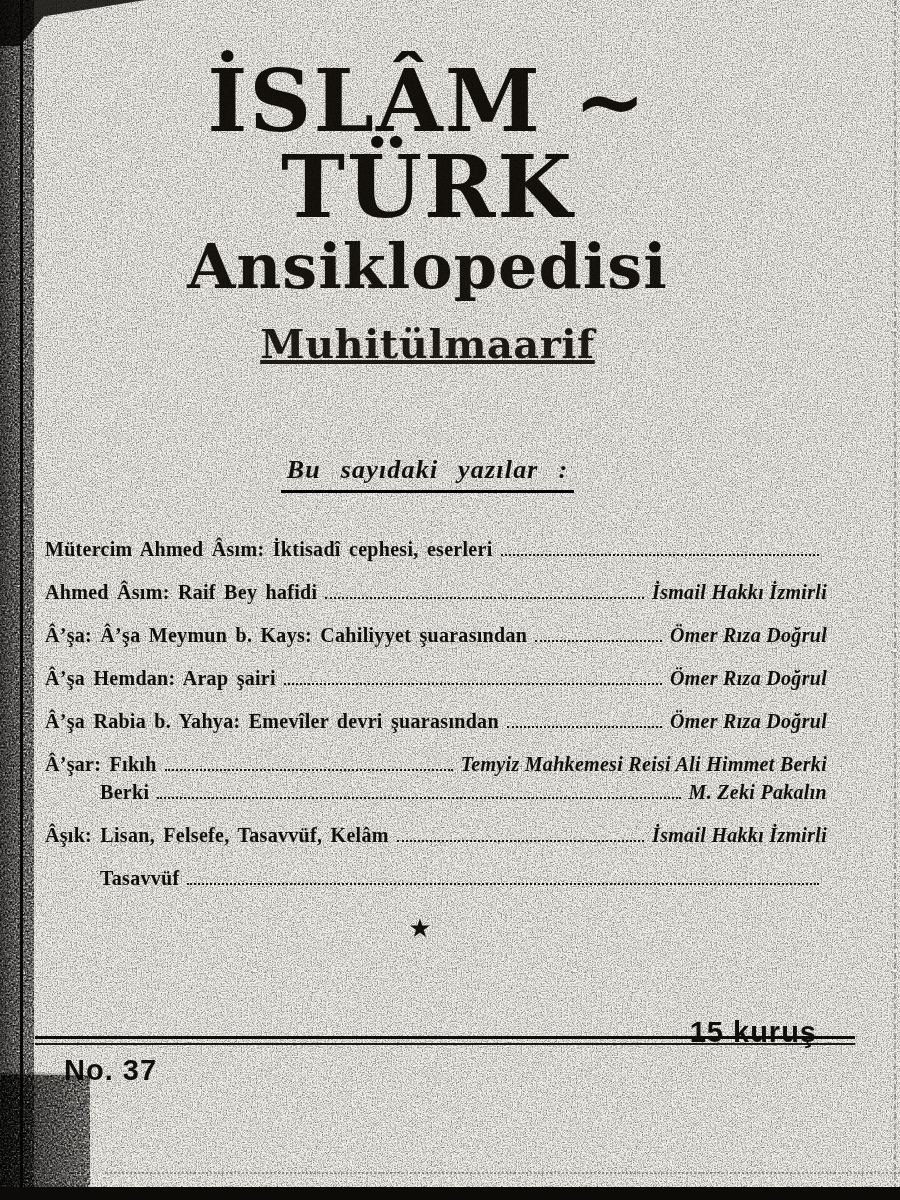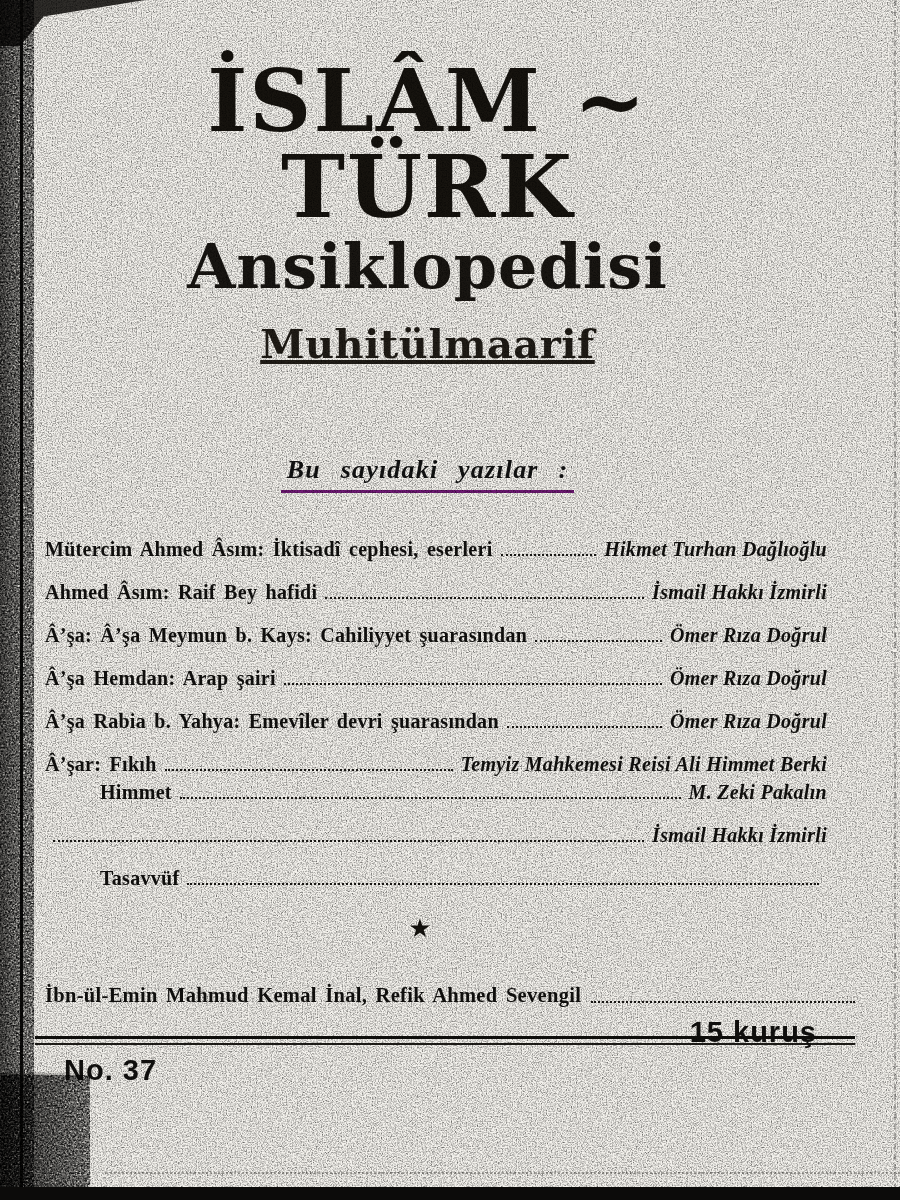--- a/index.html
+++ b/index.html
@@ -25,21 +25,21 @@
   .content{position:absolute;left:45px;top:0;width:810px;z-index:2;}
 
   .masthead{text-align:center;padding-right:45px;}
   .masthead h1{margin:58px 0 0;font:700 86px/1 "DejaVu Serif", serif;letter-spacing:2px;color:#17140f;}
   .masthead h2{margin:6px 0 0;font:700 62px/1 "DejaVu Serif", serif;letter-spacing:1px;color:#1a1713;}
   .masthead h3{margin:26px 0 0;font:700 40px/1 "DejaVu Serif", serif;letter-spacing:.5px;color:#221e18;text-decoration:underline;}
 
   .toc-heading{margin-top:92px;text-align:center;padding-right:45px;}
   .toc-heading span{display:inline-block;font:700 italic 26px/1.1 "Liberation Serif", serif;
         font-style:italic;letter-spacing:1.2px;word-spacing:12px;
-        border-bottom:3px solid #701a75;padding:0 6px 5px;}
+        border-bottom:3px solid #000000;padding:0 6px 5px;}
 
   ul.toc{list-style:none;margin:44px 0 0;padding:0 28px 0 0;}
   .toc-row{display:flex;align-items:flex-end;height:24px;margin-bottom:19px;white-space:nowrap;}
   .toc-row.tight-after{margin-bottom:4px;}
   .toc-row.indent{padding-left:55px;}
   .toc-row .t{font:700 20px/24px "Liberation Serif", serif;letter-spacing:.3px;word-spacing:3px;color:#131210;}
   .toc-row .leader{flex:1 1 auto;min-width:18px;border-bottom:2.6px dotted #1c1a17;margin:0 8px 5px;}
   .toc-row .a{font:700 20px/24px "Liberation Serif", serif;font-style:italic;letter-spacing:.3px;color:#131210;}
 
   .star-divider{margin-top:26px;text-align:center;padding-right:60px;font-size:26px;line-height:26px;color:#15130f;}
@@ -94,21 +94,20 @@
     </header>
 
     <div class="toc-heading">
       <span>Bu sayıdaki yazılar :</span>
     </div>
 
     <ul class="toc">
         <li class="toc-row">
     <span class="t">Mütercim Ahmed Âsım: İktisadî cephesi, eserleri</span>
     <span class="leader"></span>
-    <span class="a">Hikmet Turhan Dağlıoğlu</span>
   </li>
         <li class="toc-row">
     <span class="t">Ahmed Âsım: Raif Bey hafidi</span>
     <span class="leader"></span>
     <span class="a">İsmail Hakkı İzmirli</span>
   </li>
         <li class="toc-row">
     <span class="t">Â’şa: Â’şa Meymun b. Kays: Cahiliyyet şuarasından</span>
     <span class="leader"></span>
     <span class="a">Ömer Rıza Doğrul</span>
@@ -122,40 +121,37 @@
     <span class="t">Â’şa Rabia b. Yahya: Emevîler devri şuarasından</span>
     <span class="leader"></span>
     <span class="a">Ömer Rıza Doğrul</span>
   </li>
         <li class="toc-row tight-after">
     <span class="t">Â’şar: Fıkıh</span>
     <span class="leader"></span>
     <span class="a">Temyiz Mahkemesi Reisi Ali Himmet Berki</span>
   </li>
         <li class="toc-row indent">
-    <span class="t">Himmet</span>
+    <span class="t">Berki</span>
     <span class="leader"></span>
     <span class="a">M. Zeki Pakalın</span>
   </li>
         <li class="toc-row">
+    <span class="t">Âşık: Lisan, Felsefe, Tasavvüf, Kelâm</span>
     <span class="leader"></span>
     <span class="a">İsmail Hakkı İzmirli</span>
   </li>
         <li class="toc-row indent">
     <span class="t">Tasavvüf</span>
     <span class="leader"></span>
   </li>
       </ul>
 
     <div class="star-divider">★</div>
 
-    <div class="editors-row">
-      <span class="t">İbn-ül-Emin Mahmud Kemal İnal, Refik Ahmed Sevengil</span>
-      <span class="leader"></span>
-    </div>
 
   </div>
 
   <div class="footer-rule"></div>
   <div class="issue">No. 37</div>
   <div class="price">15 kuruş</div>
 
 </div>
 
 </body></html>

